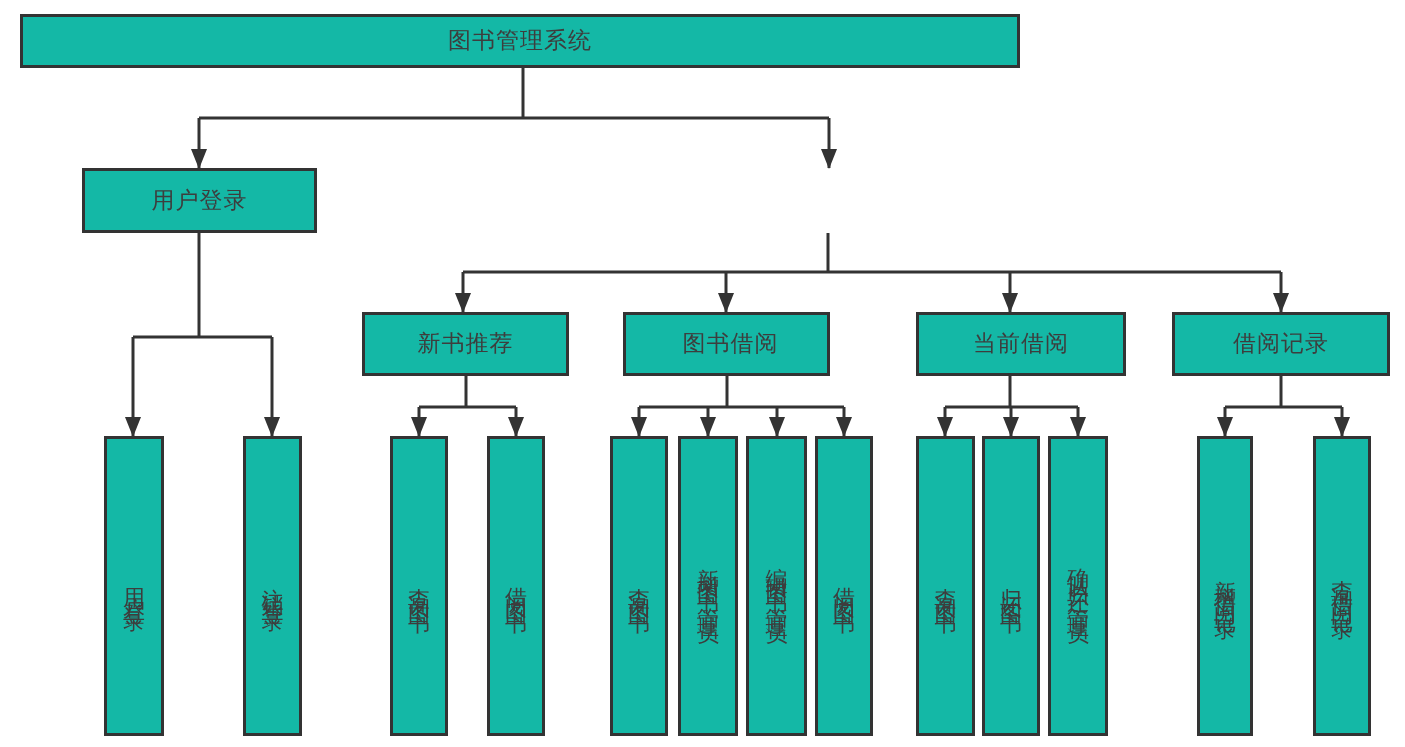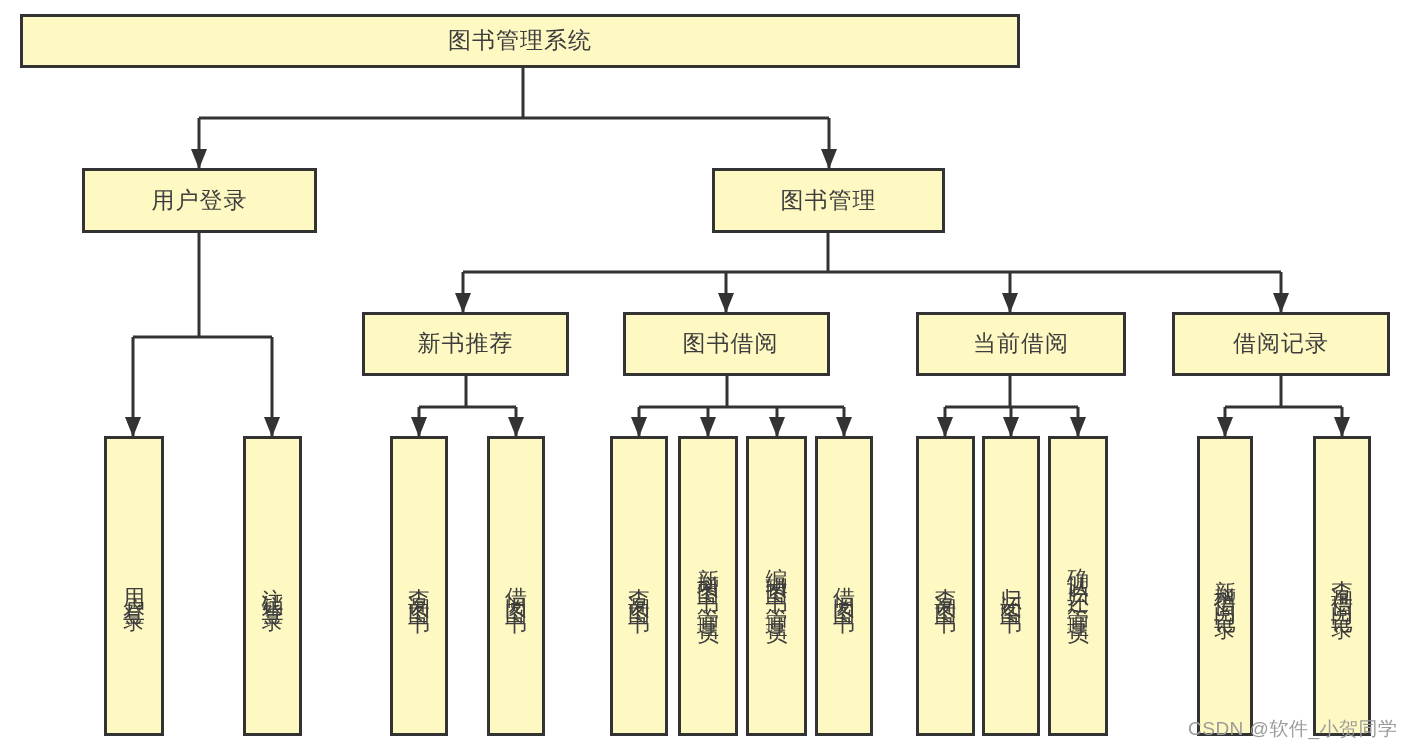--- a/index.html
+++ b/index.html
@@ -2,21 +2,21 @@
 <html><head>
 <meta charset="utf-8">
 <style>
   html,body{margin:0;padding:0;background:#ffffff;}
   #canvas{
     position:relative;width:1405px;height:747px;background:#ffffff;overflow:hidden;
     font-family:"Liberation Sans","DejaVu Sans",sans-serif;
   }
   #edges{position:absolute;left:0;top:0;width:1405px;height:747px;}
   .box{
-    position:absolute;background:#fef9c3;border:3px solid #333333;box-sizing:border-box;
+    position:absolute;background:#14b8a6;border:3px solid #333333;box-sizing:border-box;
     display:flex;align-items:center;justify-content:center;z-index:2;
   }
   .box .lbl{
     color:#3d3d3d;font-size:23px;letter-spacing:1px;white-space:nowrap;line-height:1.2;
   }
   .vbox .lbl{
     writing-mode:vertical-rl;text-orientation:mixed;font-size:22px;
     letter-spacing:8px;line-height:1;white-space:nowrap;
   }
   .watermark{
@@ -91,23 +91,20 @@
     </g>
   </svg>
 
   <div class="box" style="left:20px;top:14px;width:1000px;height:54px;">
     <span class="lbl">图书管理系统</span>
   </div>
 
   <div class="box" style="left:82px;top:168px;width:235px;height:65px;">
     <span class="lbl">用户登录</span>
   </div>
-  <div class="box" style="left:712px;top:168px;width:233px;height:65px;">
-    <span class="lbl">图书管理</span>
-  </div>
 
   <div class="box" style="left:362px;top:312px;width:207px;height:64px;align-items:center;">
     <span class="lbl">新书推荐</span>
   </div>
   <div class="box" style="left:623px;top:312px;width:207px;height:64px;padding-left:8px;">
     <span class="lbl">图书借阅</span>
   </div>
   <div class="box" style="left:905px;top:312px;width:210px;height:64px;margin-left:11px;">
     <span class="lbl">当前借阅</span>
   </div>
@@ -152,15 +149,14 @@
     <span class="lbl">确认归还（管理员）</span>
   </div>
 
   <div class="box vbox" style="left:1197px;top:436px;width:56px;height:300px;">
     <span class="lbl">新增借阅记录</span>
   </div>
   <div class="box vbox" style="left:1313px;top:436px;width:58px;height:300px;">
     <span class="lbl">查询借阅记录</span>
   </div>
 
-  <div class="watermark">CSDN @软件_小贺同学</div>
 
 </div>
 
 </body></html>

